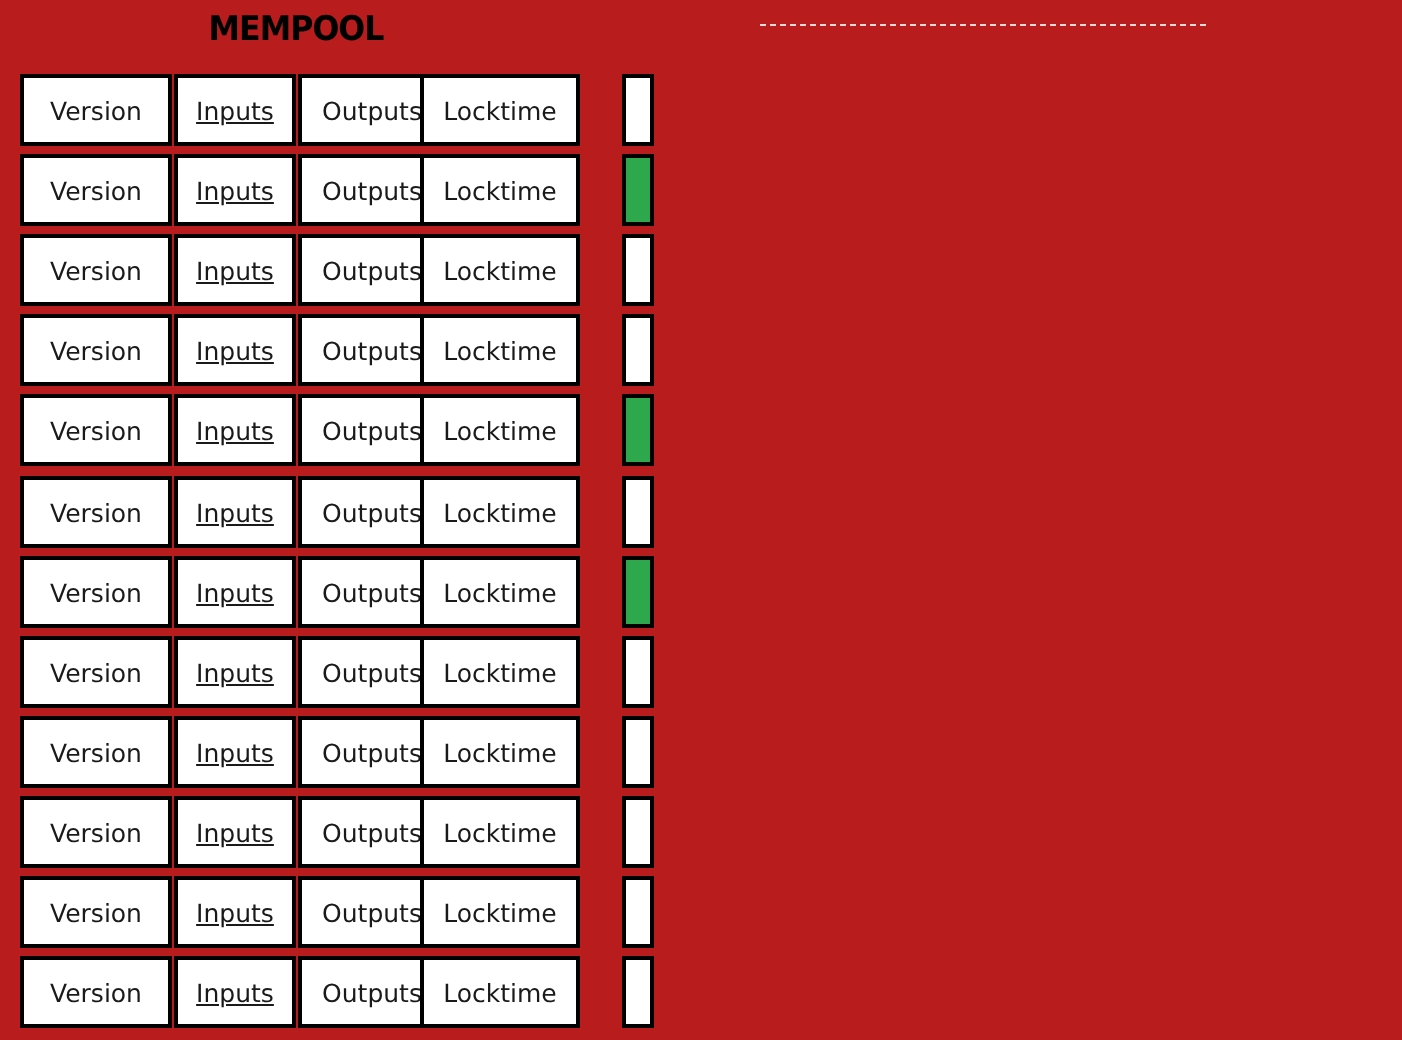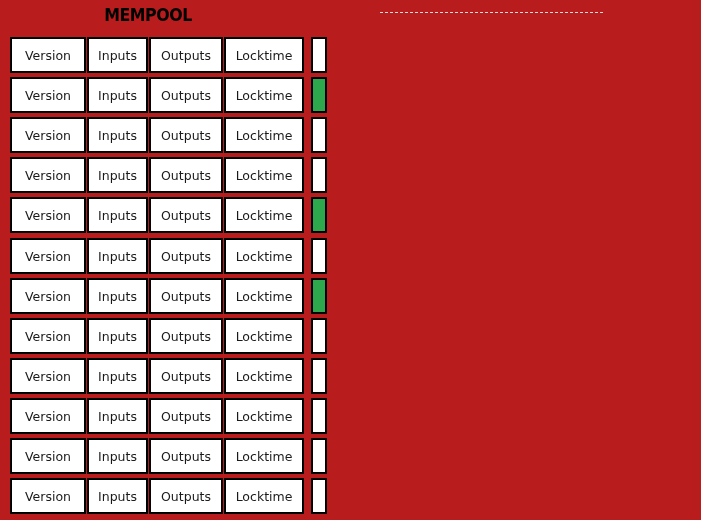--- a/index.html
+++ b/index.html
@@ -63,23 +63,23 @@
     border: 2px solid #000000;
     background: #ffffff;
     display: flex;
     align-items: center;
     justify-content: center;
     font-size: 12.5px;
     color: #1a1a1a;
     white-space: nowrap;
   }
   .cell.c-version  { left: 0;     width: 76px; }
-  .cell.c-inputs   { left: 77px;  width: 61px; }
+  .cell.c-inputs   { left: 77px;  width: 61px; text-decoration: underline; }
   .cell.c-outputs  { left: 139px; width: 74px; }
-  .cell.c-locktime { left: 214px; width: 80px; }
+  .cell.c-locktime { left: 200px; width: 80px; }
   .status-box {
     position: absolute;
     top: 0;
     left: 301px;
     width: 16px;
     height: 36px;
     box-sizing: border-box;
     border: 2px solid #000000;
     background: #ffffff;
   }

